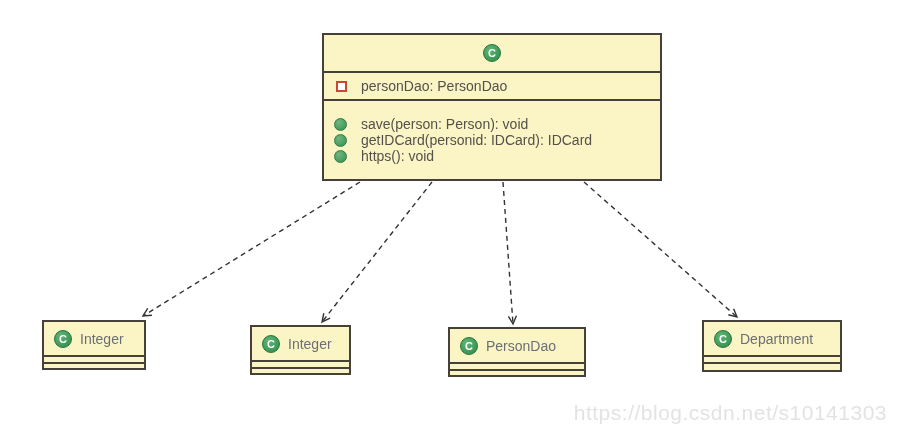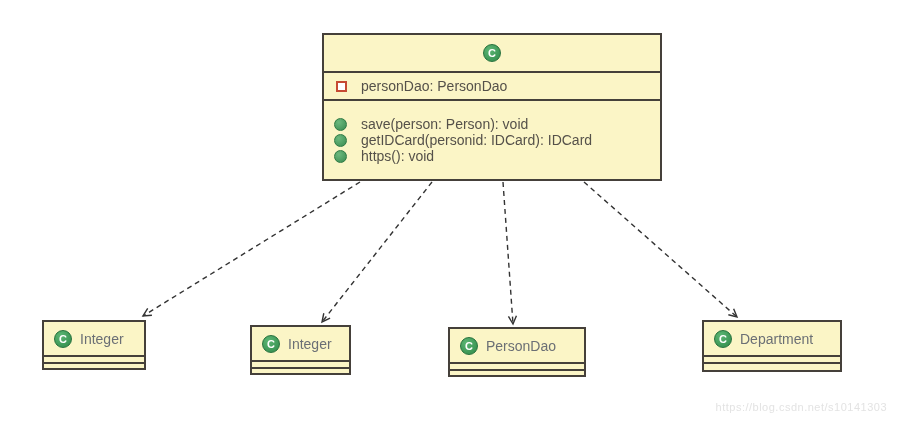--- a/index.html
+++ b/index.html
@@ -110,21 +110,21 @@
     position: absolute;
     left: 0; top: 0;
     width: 899px; height: 430px;
     pointer-events: none;
   }
   
   .watermark {
     position: absolute;
     top: 401px;
     right: 12px;
-    font-size: 11px;
+    font-size: 21px;
     color: #e3e3e3;
     letter-spacing: 0.5px;
   }
 </style>
 </head>
 <body>
 
 <div id="stage">
 
   <svg id="arrow-layer" viewBox="0 0 899 430">

